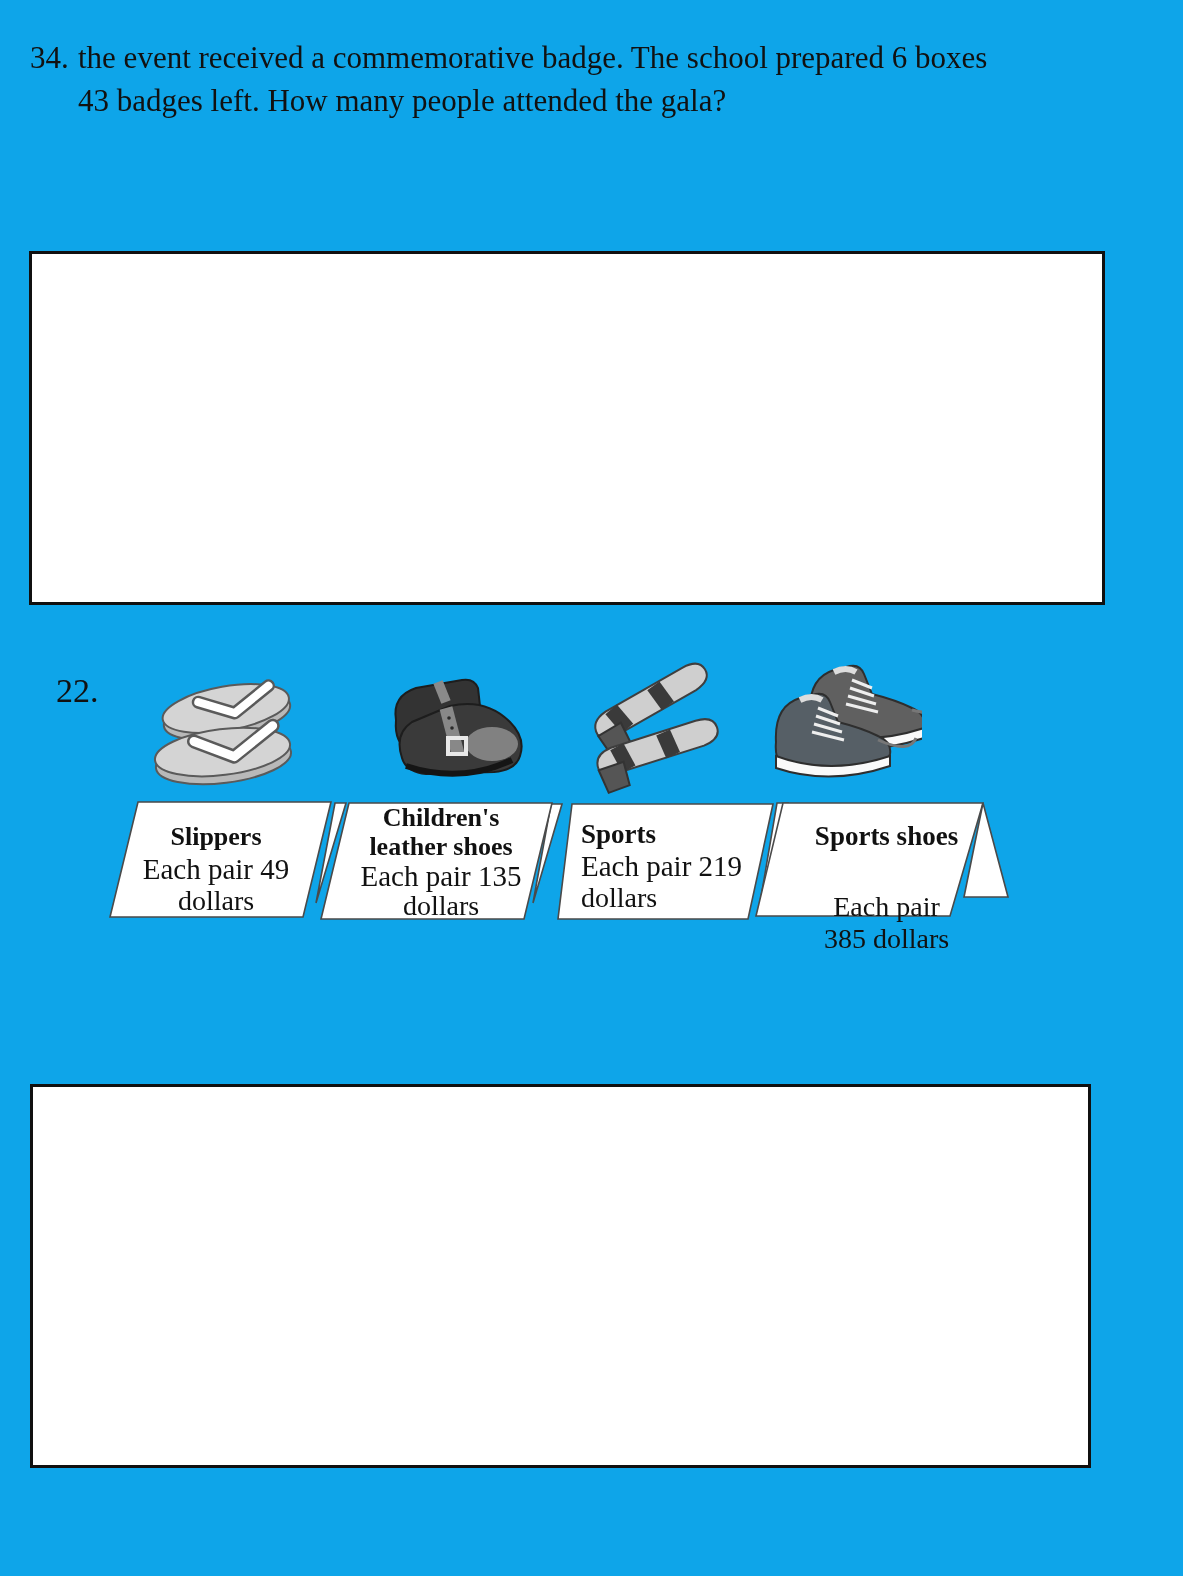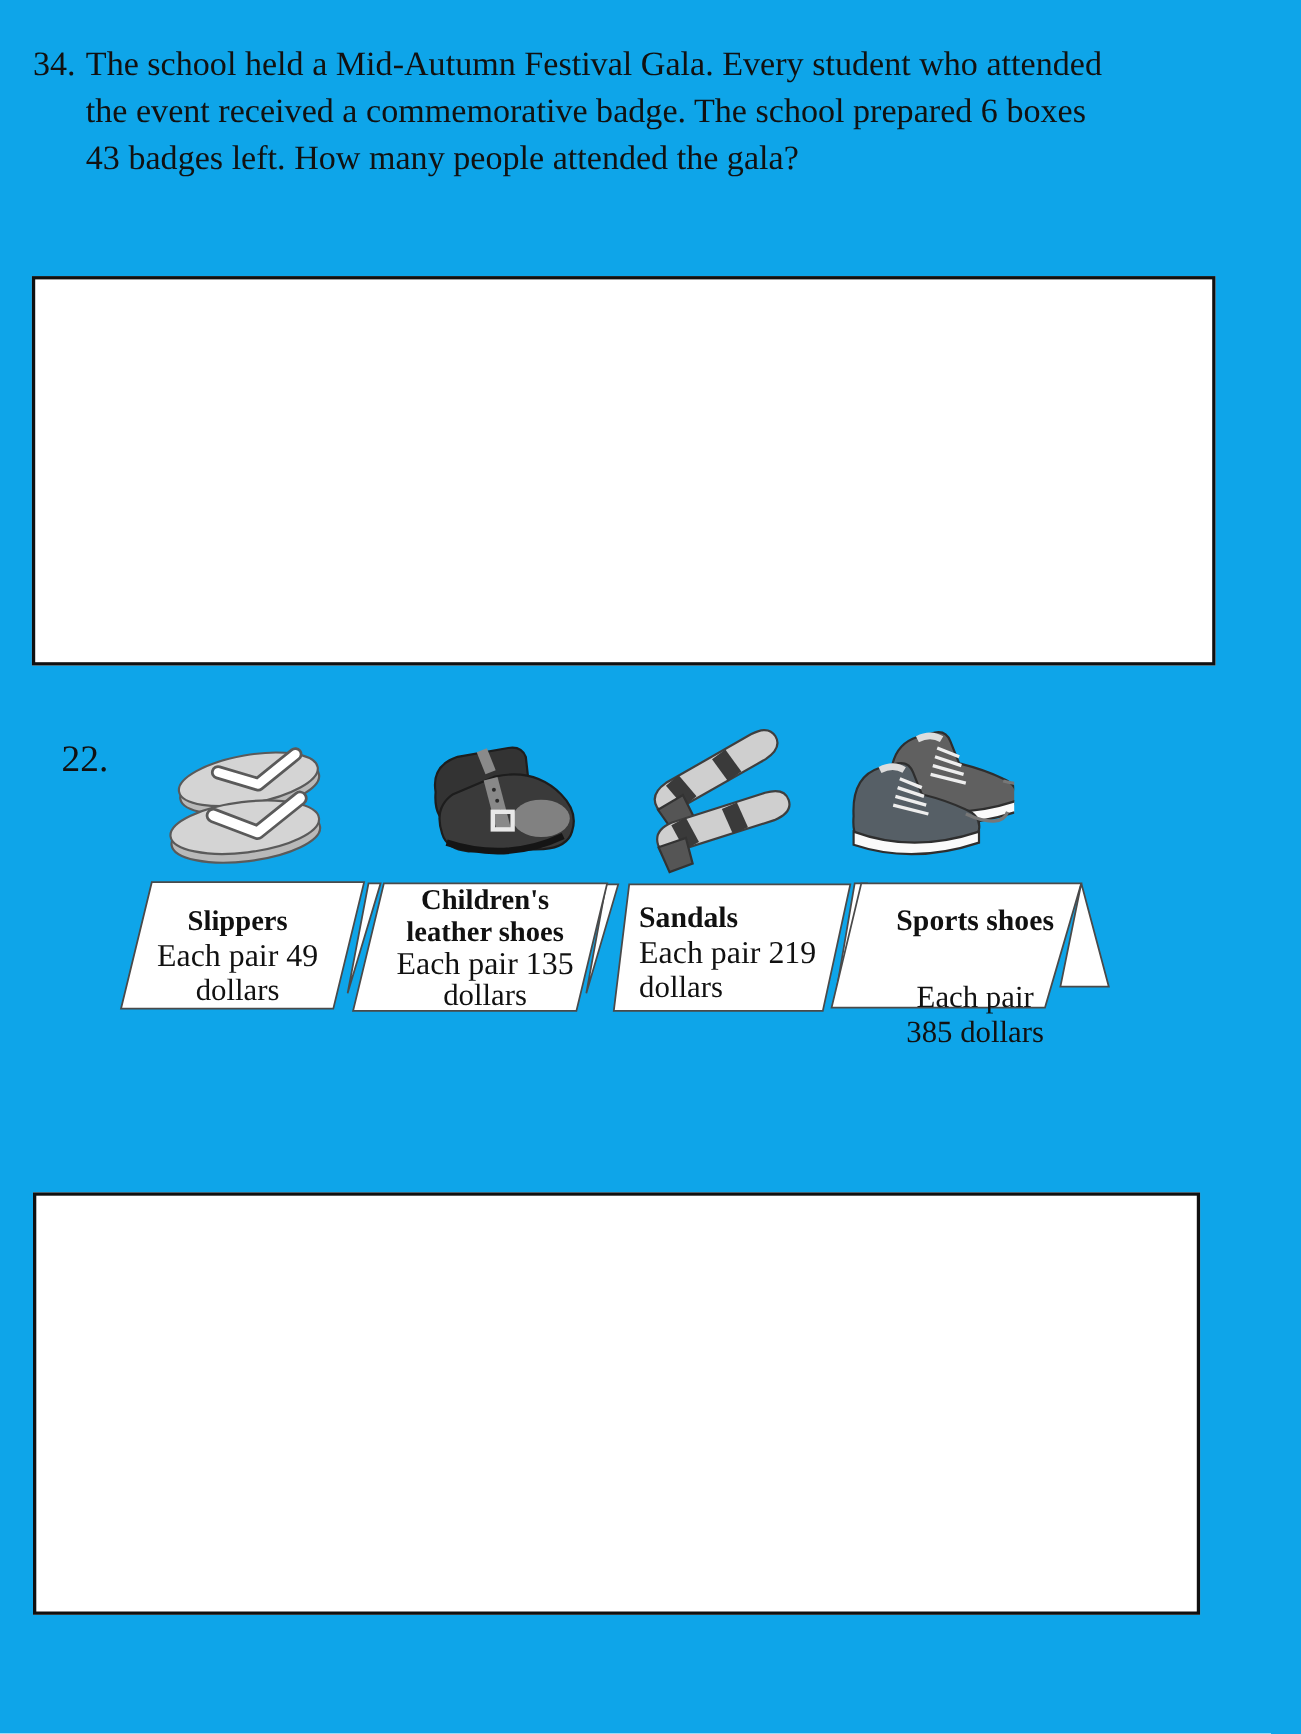--- a/index.html
+++ b/index.html
@@ -53,21 +53,20 @@
   .p35 div { font-size:31px; line-height:44px; white-space:nowrap; }
 </style>
 </head>
 <body>
 
 <div id="page">
 
   <div class="q34">
     <div class="qnum">34.</div>
     <div class="qlines">
-      <div>The school held a Mid-Autumn Festival Gala. Every student who attended</div>
       <div>the event received a commemorative badge. The school prepared 6 boxes</div>
       <div>43 badges left. How many people attended the gala?</div>
     </div>
   </div>
 
   <div class="abox abox1"></div>
 
   <div class="q35num">22.</div>
 
   <svg class="shoe-svg svg-slippers" viewBox="0 0 170 124">
@@ -146,21 +145,21 @@
     <div class="p">Each pair 49</div>
     <div class="p2">dollars</div>
   </div>
   <div class="tagtext tt2">
     <div class="t">Children's</div>
     <div class="t">leather shoes</div>
     <div class="p">Each pair 135</div>
     <div class="p2">dollars</div>
   </div>
   <div class="tagtext tt3">
-    <div class="t">Sandals</div>
+    <div class="t">Sports</div>
     <div class="p">Each pair 219</div>
     <div class="p2">dollars</div>
   </div>
   <div class="tagtext tt4">
     <div class="t">Sports shoes</div>
     <div class="p">Each pair</div>
     <div class="p2">385 dollars</div>
   </div>
 
 

